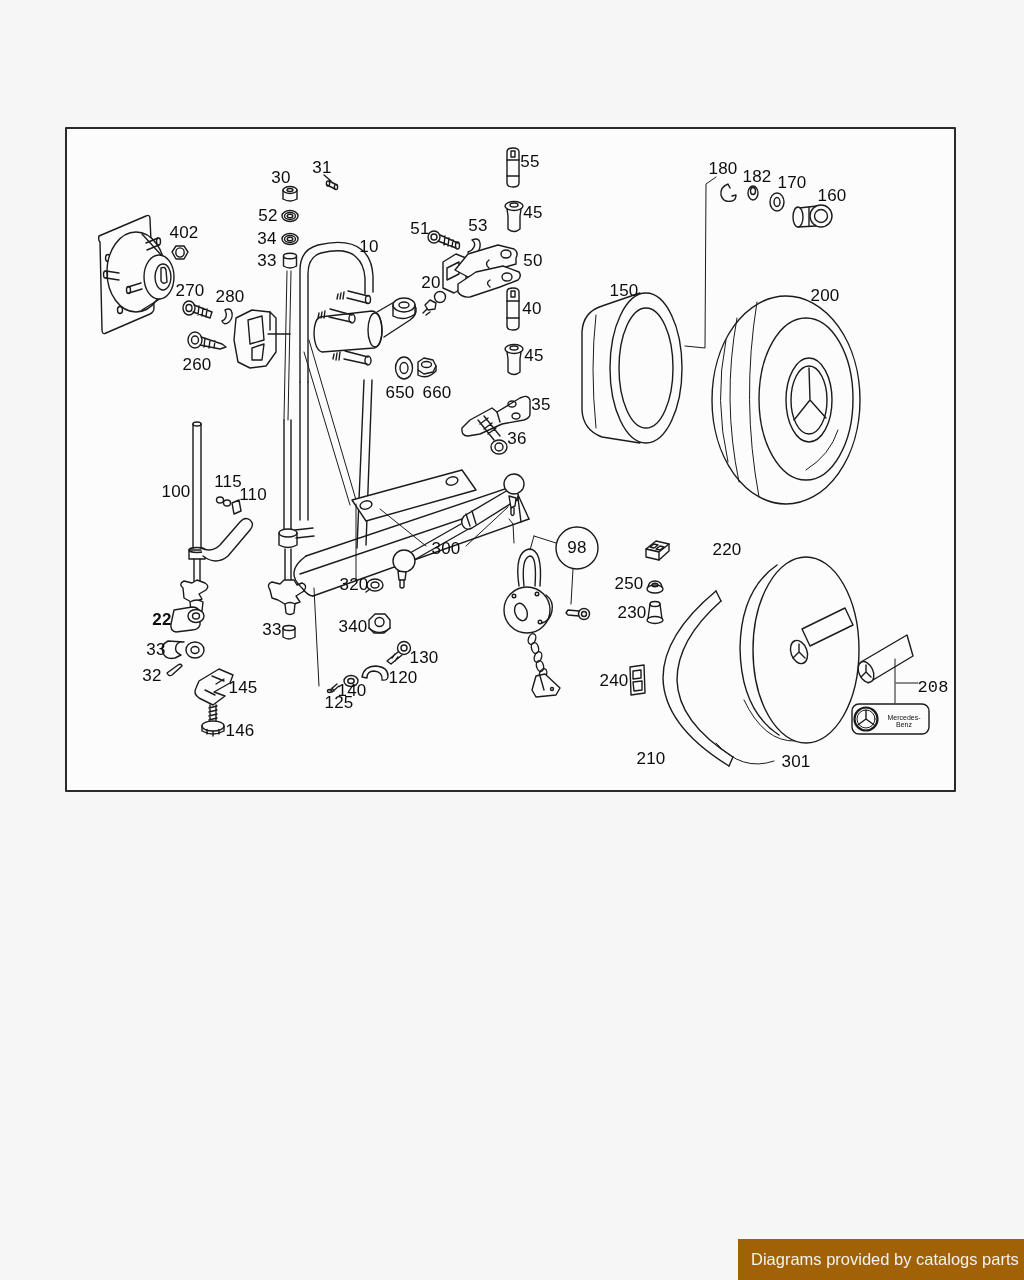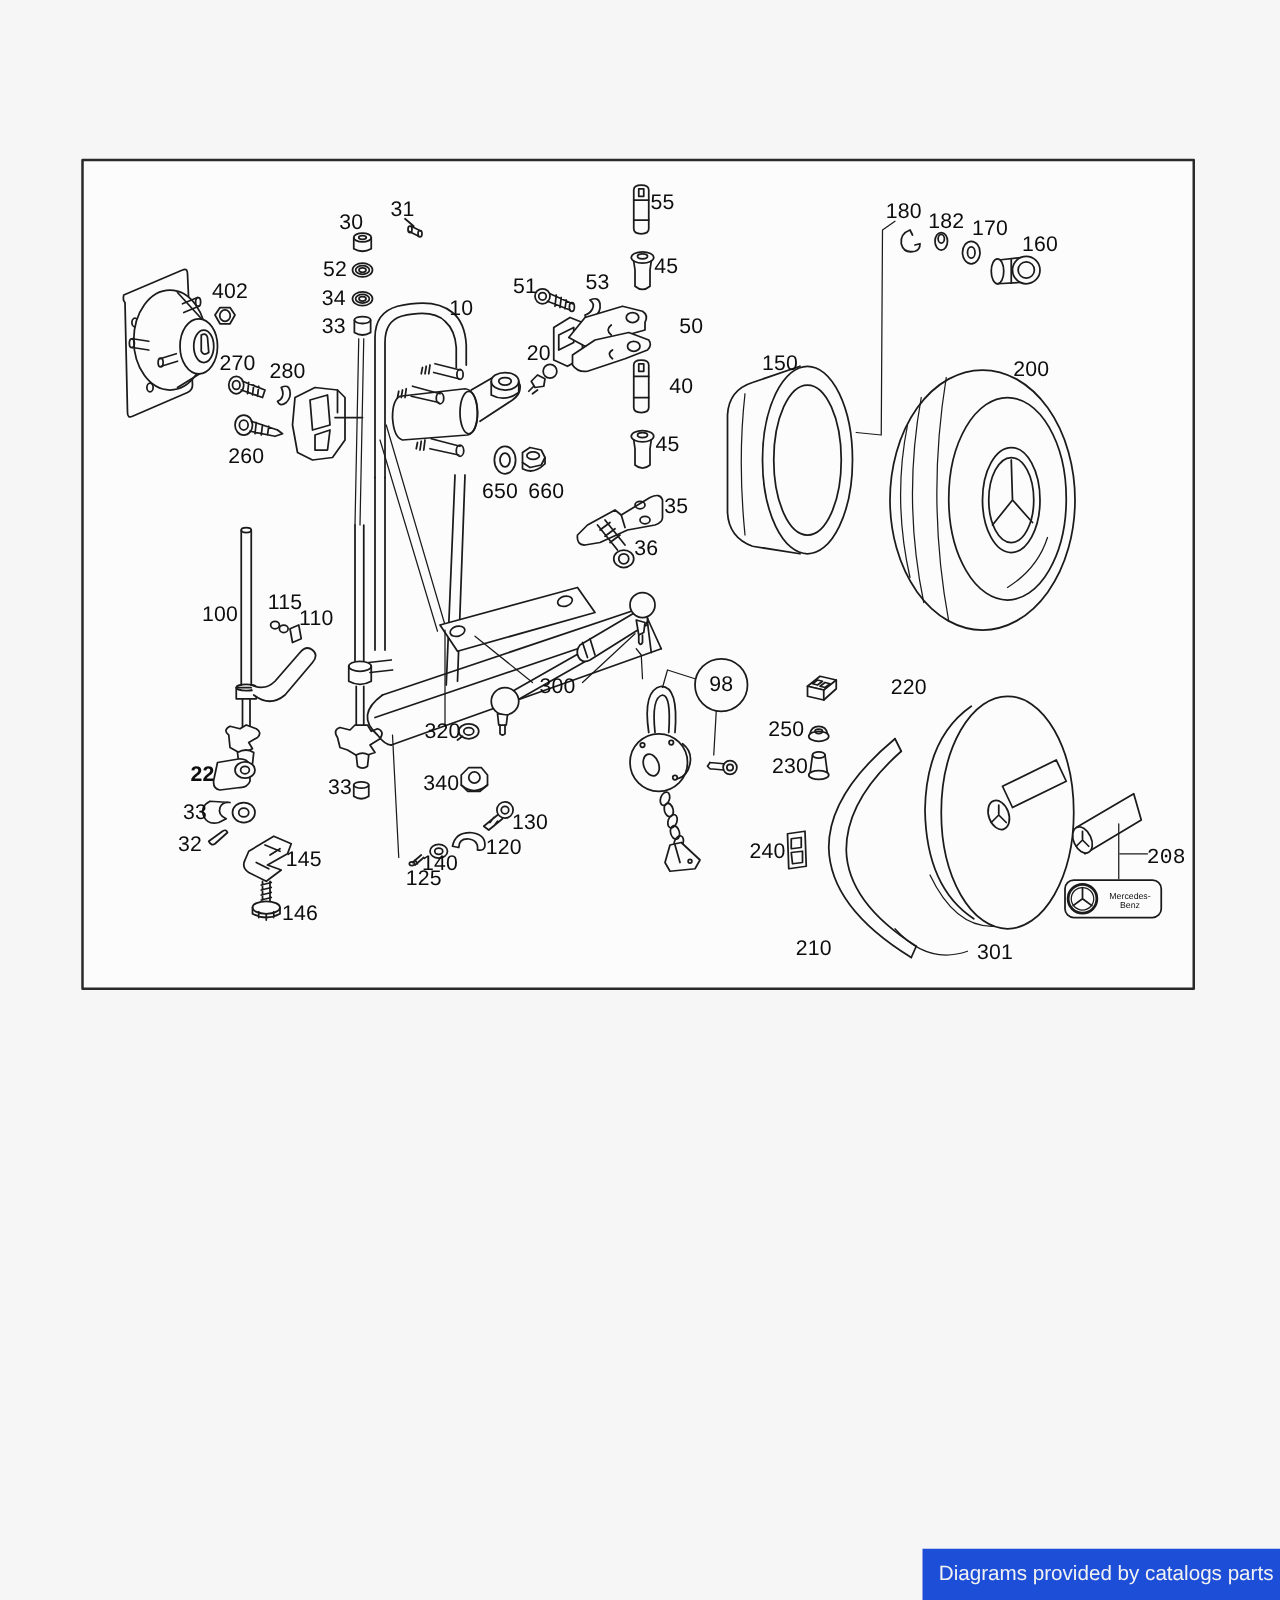--- a/index.html
+++ b/index.html
@@ -398,30 +398,30 @@
       <div class="callout" style="left: 281px; top: 178px;">30</div>
       <div class="callout" style="left: 322px; top: 168px;">31</div>
       <div class="callout" style="left: 530px; top: 162px;">55</div>
       <div class="callout" style="left: 533px; top: 213px;">45</div>
       <div class="callout" style="left: 268px; top: 216px;">52</div>
       <div class="callout" style="left: 267px; top: 239px;">34</div>
       <div class="callout" style="left: 267px; top: 261px;">33</div>
       <div class="callout" style="left: 369px; top: 247px;">10</div>
       <div class="callout" style="left: 420px; top: 229px;">51</div>
       <div class="callout" style="left: 478px; top: 226px;">53</div>
-      <div class="callout" style="left: 533px; top: 261px; margin-left: 20px;">50</div>
+      <div class="callout" style="left: 533px; top: 261px;">50</div>
       <div class="callout" style="left: 723px; top: 169px;">180</div>
       <div class="callout" style="left: 757px; top: 177px;">182</div>
       <div class="callout" style="left: 792px; top: 183px;">170</div>
       <div class="callout" style="left: 832px; top: 196px;">160</div>
       <div class="callout" style="left: 184px; top: 233px;">402</div>
       <div class="callout" style="left: 190px; top: 291px;">270</div>
       <div class="callout" style="left: 230px; top: 297px;">280</div>
       <div class="callout" style="left: 431px; top: 283px;">20</div>
-      <div class="callout" style="left: 532px; top: 309px; margin-left: 13px;">40</div>
+      <div class="callout" style="left: 532px; top: 309px;">40</div>
       <div class="callout" style="left: 624px; top: 291px;">150</div>
       <div class="callout" style="left: 825px; top: 296px;">200</div>
       <div class="callout" style="left: 197px; top: 365px;">260</div>
       <div class="callout" style="left: 534px; top: 356px;">45</div>
       <div class="callout" style="left: 400px; top: 393px;">650</div>
       <div class="callout" style="left: 437px; top: 393px;">660</div>
       <div class="callout" style="left: 541px; top: 405px;">35</div>
       <div class="callout" style="left: 517px; top: 439px;">36</div>
       <div class="callout" style="left: 176px; top: 492px;">100</div>
       <div class="callout" style="left: 228px; top: 482px;">115</div>
@@ -444,17 +444,17 @@
       <div class="callout" style="left: 243px; top: 688px;">145</div>
       <div class="callout" style="left: 614px; top: 681px;">240</div>
       <div class="callout" style="left: 240px; top: 731px;">146</div>
       <div class="callout" style="left: 651px; top: 759px;">210</div>
       <div class="callout" style="left: 796px; top: 762px;">301</div>
       <div class="callout" style="left: 933px; top: 687px; font-family: Liberation Mono, monospace;">208</div>
     </div>
 
   <div class="badge-text">Mercedes-Benz</div>
 
-  <div class="footer" style="background: #1d4ed8; color: rgb(242, 242, 242);">
+  <div class="footer" style="background: #a16207; color: rgb(242, 242, 242);">
     <span>Diagrams provided by catalogs parts</span>
   </div>
 
 </div>
 
 </body></html>

